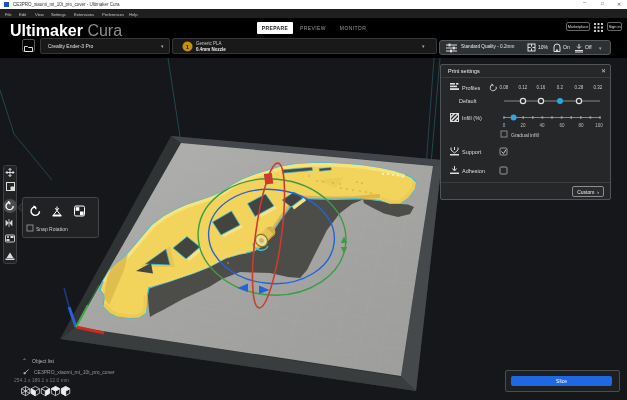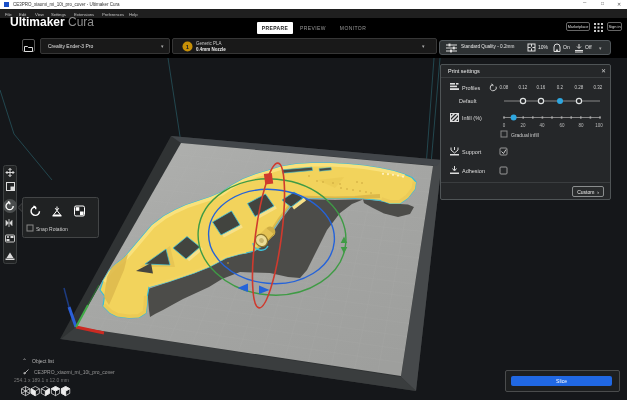--- a/index.html
+++ b/index.html
@@ -13,21 +13,21 @@
 <div class="abs" style="left:617px;top:0.5px;font-size:5px;color:#555">✕</div>
 <div class="abs" style="left:0;top:9px;width:627px;height:9px;background:#1f1f1f"></div>
 <div class="abs" style="left:5px;top:11.5px;font-size:4.3px;color:#c0c0c0;letter-spacing:-0.1px">File</div>
 <div class="abs" style="left:19px;top:11.5px;font-size:4.3px;color:#c0c0c0;letter-spacing:-0.1px">Edit</div>
 <div class="abs" style="left:35px;top:11.5px;font-size:4.3px;color:#c0c0c0;letter-spacing:-0.1px">View</div>
 <div class="abs" style="left:51px;top:11.5px;font-size:4.3px;color:#c0c0c0;letter-spacing:-0.1px">Settings</div>
 <div class="abs" style="left:74px;top:11.5px;font-size:4.3px;color:#c0c0c0;letter-spacing:-0.1px">Extensions</div>
 <div class="abs" style="left:102px;top:11.5px;font-size:4.3px;color:#c0c0c0;letter-spacing:-0.1px">Preferences</div>
 <div class="abs" style="left:129px;top:11.5px;font-size:4.3px;color:#c0c0c0;letter-spacing:-0.1px">Help</div>
 <div class="abs" style="left:0;top:18px;width:627px;height:18px;background:#000"></div>
-<div class="abs" style="left:10px;top:15px;font-size:12px;color:#fff;font-weight:bold">Ultimaker <span style="color:#8e8e8e;font-weight:normal">Cura</span></div>
+<div class="abs" style="left:10px;top:22px;font-size:16px;color:#fff;font-weight:bold">Ultimaker <span style="color:#8e8e8e;font-weight:normal">Cura</span></div>
 <div class="abs" style="left:257px;top:22px;width:36px;height:12px;background:#fff;border-radius:1px;font-size:5px;letter-spacing:0.4px;color:#1a1a1a;font-weight:bold;line-height:12px;text-align:center">PREPARE</div>
 <div class="abs" style="left:298px;top:22px;width:30px;height:12px;font-size:5px;letter-spacing:0.4px;color:#999;line-height:12px;text-align:center">PREVIEW</div>
 <div class="abs" style="left:337px;top:22px;width:32px;height:12px;font-size:5px;letter-spacing:0.4px;color:#999;line-height:12px;text-align:center">MONITOR</div>
 <div class="abs" style="left:566px;top:22px;width:24px;height:9px;border:0.5px solid #666;border-radius:2px;color:#ddd;font-size:3.8px;line-height:8px;text-align:center">Marketplace</div>
 <svg class="abs" style="left:594px;top:23px" width="9" height="9">
     <g fill="#ccc">
 <rect x="0" y="0" width="2" height="2"></rect>
       <rect x="3.5" y="0" width="2" height="2"></rect>
       <rect x="7" y="0" width="2" height="2"></rect>
 <rect x="0" y="3.5" width="2" height="2"></rect>

